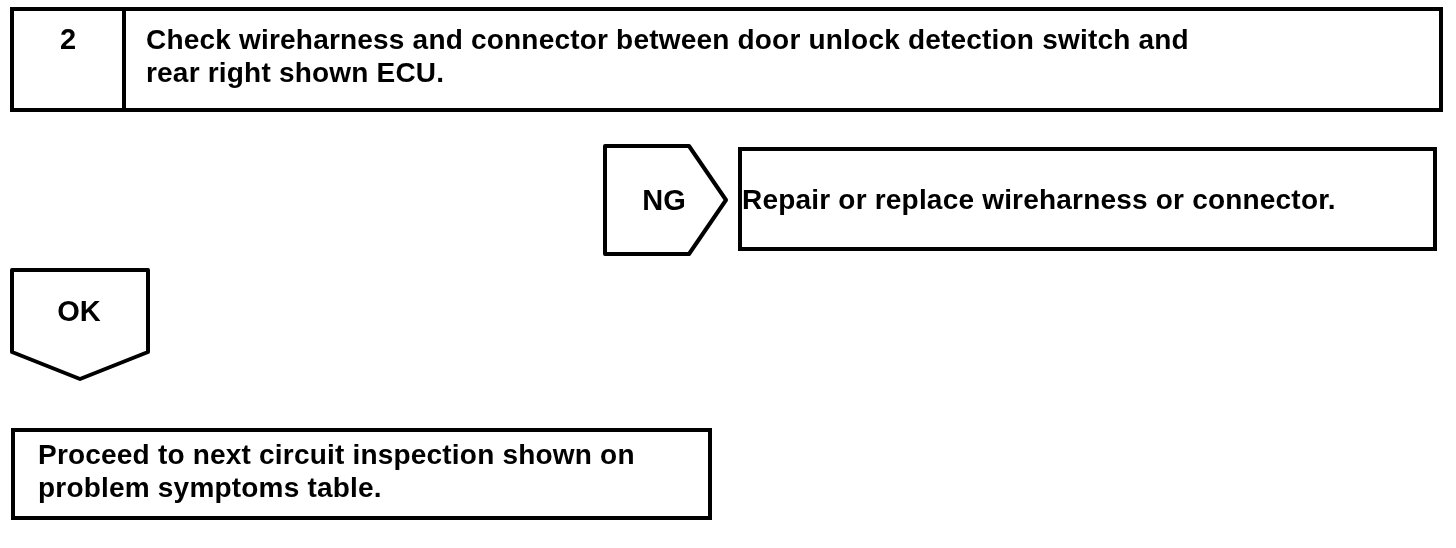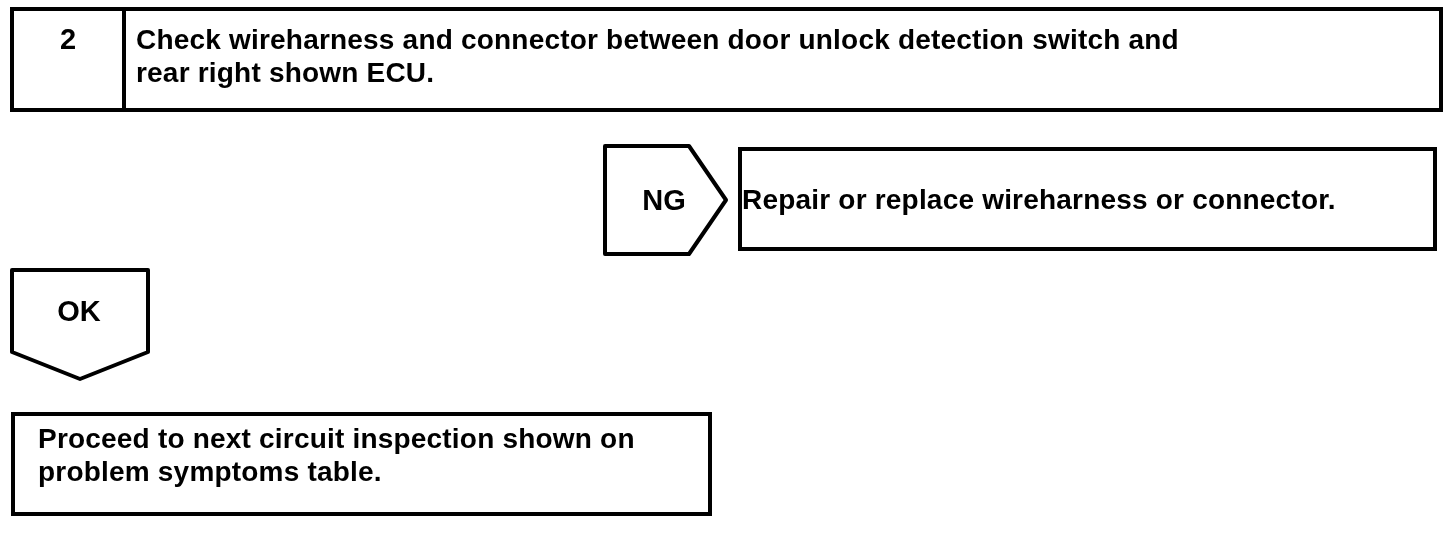--- a/index.html
+++ b/index.html
@@ -30,34 +30,34 @@
   .num-cell {
     width: 112px;
     border-right: 4px solid #000000;
     box-sizing: border-box;
     display: flex;
     justify-content: center;
     padding-top: 12px;
     font-size: 29px;
     line-height: 33px;
   }
-  .step-text { padding: 12px 10px 0 10px; }
+  .step-text { padding: 12px 10px 0 20px; }
   
   .ng-conn { position: absolute; left: 603px; top: 143px; width: 127px; height: 115px; }
   
   .repair-box {
     left: 738px; top: 147px; width: 699px; height: 104px;
     display: flex; align-items: center;
     padding-left: 0;
     white-space: nowrap;
   }
   
   .ok-conn { position: absolute; left: 8px; top: 266px; width: 146px; height: 118px; }
   
-  .proceed-box { left: 11px; top: 412px; width: 701px; height: 104px; padding: 6px 8px 0 23px; }
+  .proceed-box { left: 11px; top: 428px; width: 701px; height: 92px; padding: 6px 8px 0 23px; }
   svg .shape { fill: #ffffff; stroke: #000000; stroke-width: 4; stroke-linejoin: round; }
   svg text {
     font-family: "Liberation Sans", sans-serif;
     font-weight: bold;
     font-size: 29px;
     fill: #000000;
     text-anchor: middle;
   }
 </style>
 </head>

